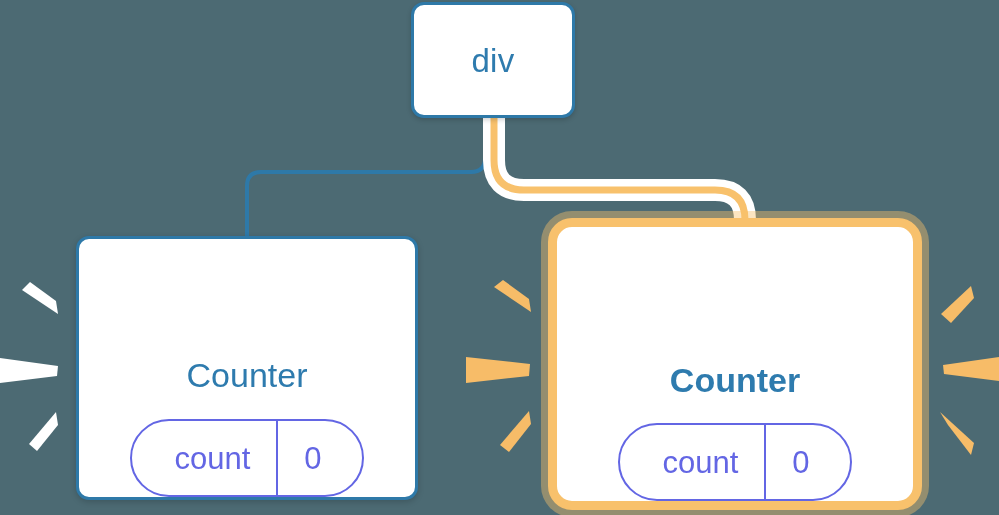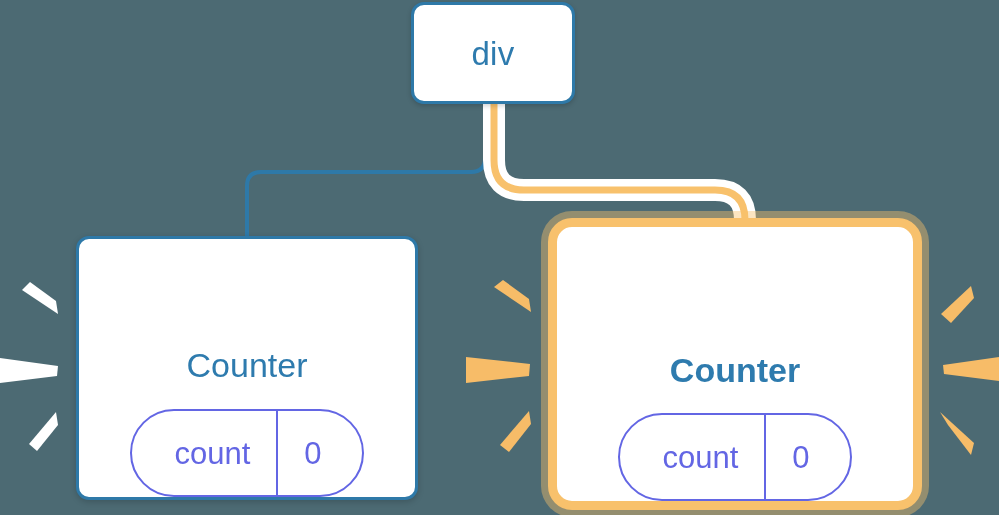--- a/index.html
+++ b/index.html
@@ -20,21 +20,21 @@
   .node{
     position:absolute;
     background:#FFFFFF;
     box-sizing:border-box;
     display:flex;
     flex-direction:column;
     align-items:center;
     justify-content:flex-end;
   }
   .node-div{
-    left:411px;top:2px;width:164px;height:102px;
+    left:411px;top:2px;width:164px;height:116px;
     border:3px solid #2E79A8;
     border-radius:13px;
     justify-content:center;
     box-shadow:0 2px 5px rgba(0,0,0,.18);
   }
   .node-div .title{
     color:#2E7BAE;font-size:33px;font-weight:400;letter-spacing:.3px;
     line-height:1;
   }
 
@@ -60,21 +60,21 @@
     color:#2E7BAE;font-size:34px;font-weight:700;line-height:1;
   }
 
   
   .pill{
     position:relative;
     display:flex;align-items:stretch;
     border:2px solid #6366E4;
     border-radius:999px;
     background:#fff;
-    height:88px;
+    height:78px;
     box-sizing:border-box;
   }
   .pill-left{
     display:flex;align-items:center;justify-content:center;
     padding:0 26px 0 42px;
     color:#6366E4;font-size:31px;line-height:1;
   }
   .pill-divider{width:2px;background:#6366E4;flex:0 0 2px;}
   .pill-right{
     display:flex;align-items:center;justify-content:center;

